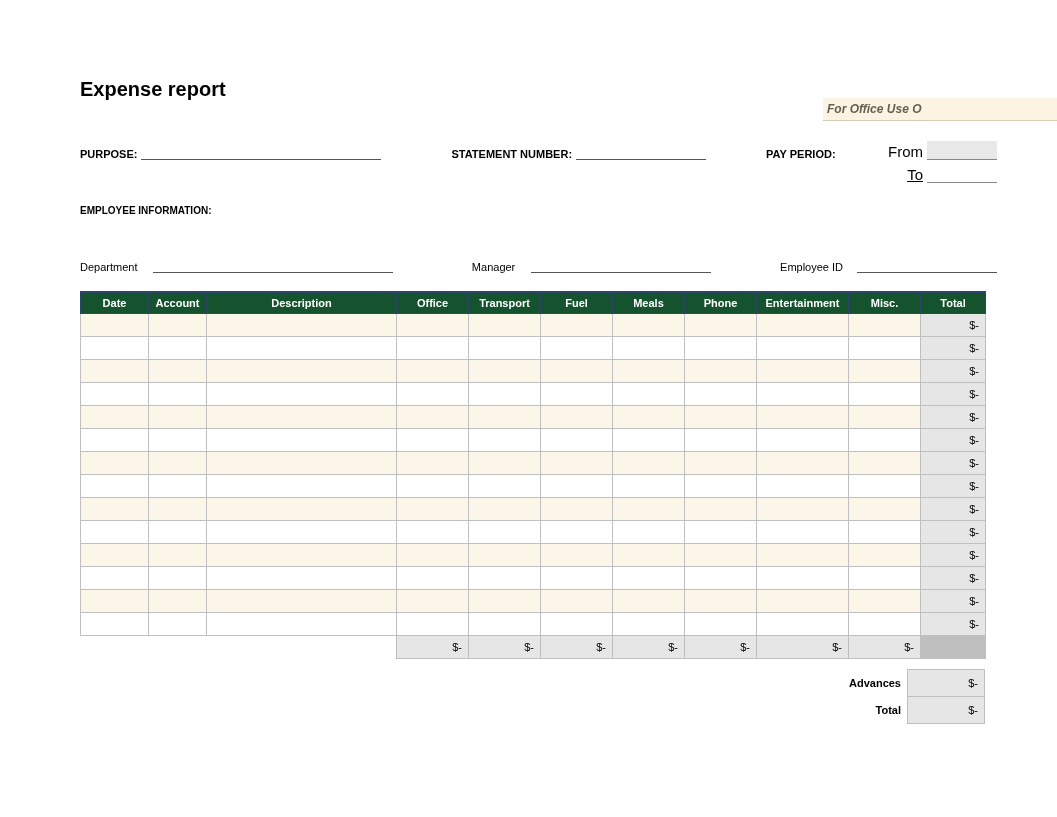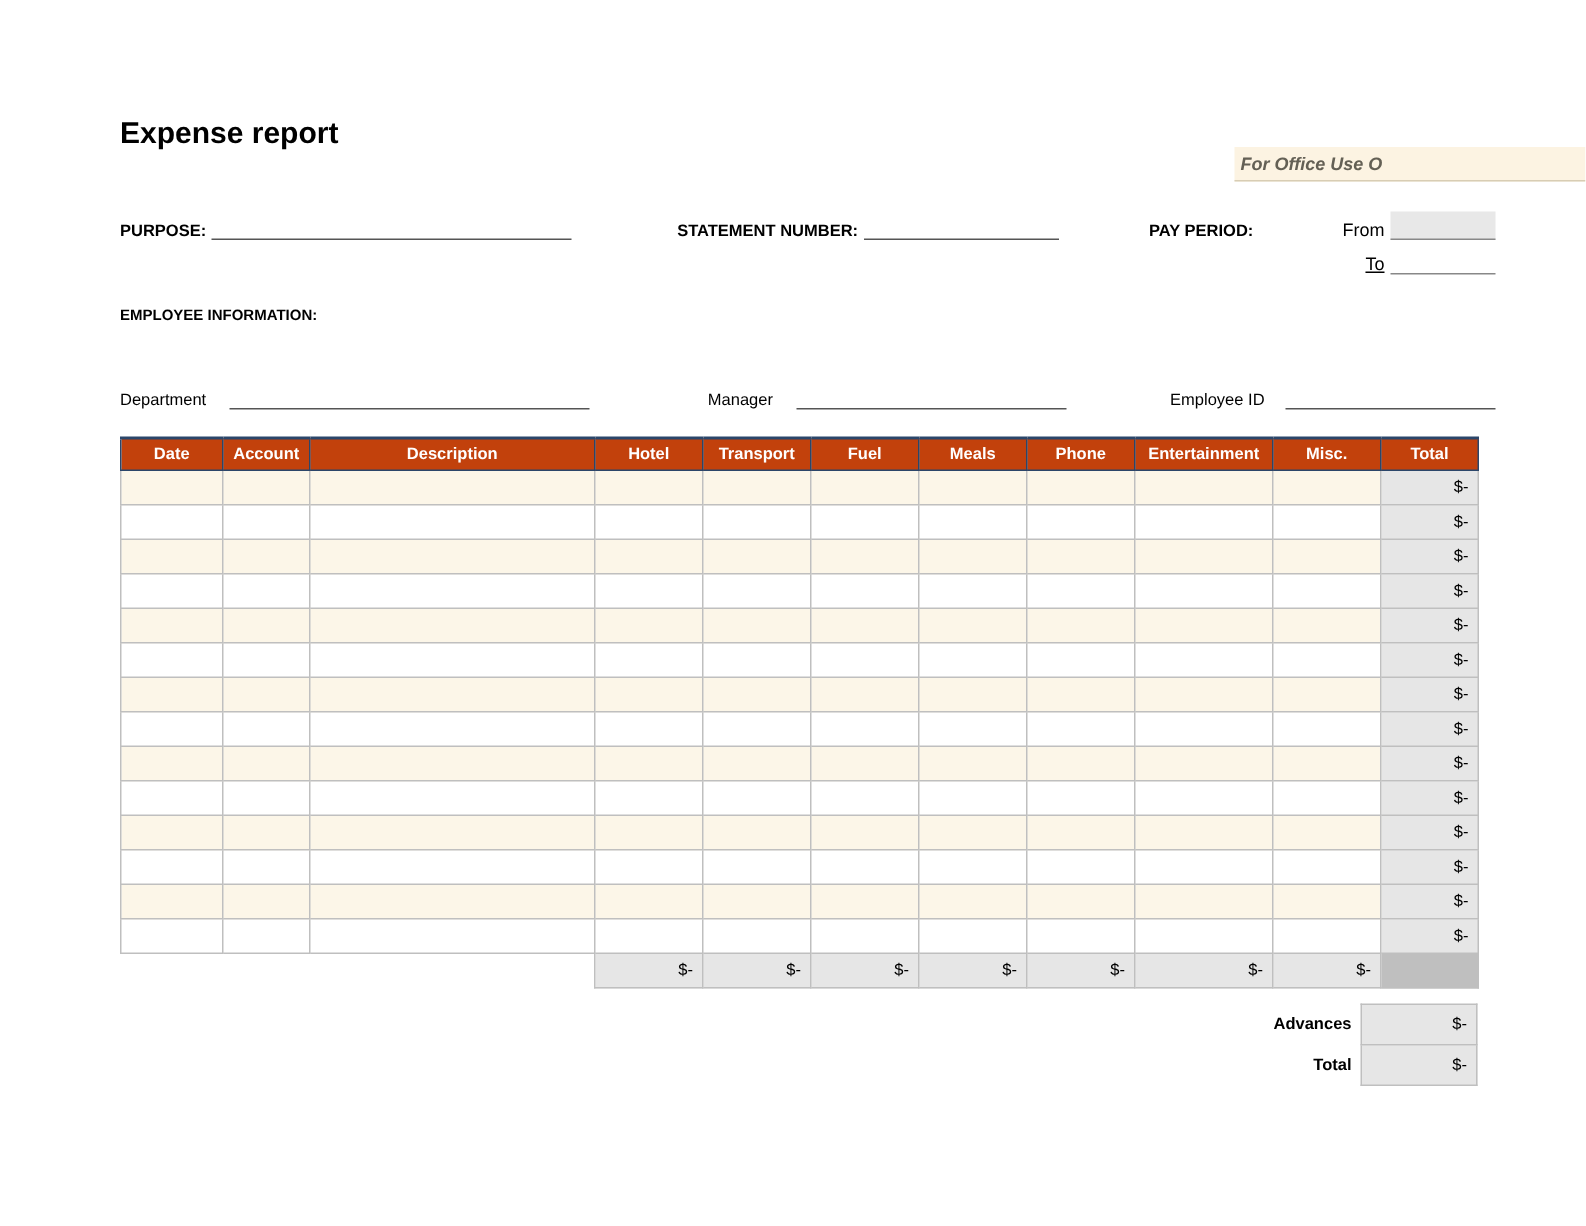--- a/index.html
+++ b/index.html
@@ -69,38 +69,38 @@
     display: flex;
     align-items: flex-end;
     justify-content: flex-end;
   }
   .pay-field {
     width: 70px;
     height: 18px;
     background: #e8e8e8;
     border-bottom: 1px solid #888;
   }
-  .pay-sub { font-size: 12px; margin-right: 4px; }
+  .pay-sub { font-size: 15px; margin-right: 4px; }
 
   .section-h {
     font-weight: bold;
     font-size: 10px;
     margin-top: 22px;
     margin-bottom: 6px;
   }
 
   
   table.expense {
     border-collapse: collapse;
     width: 905px;
     margin-top: 18px;
     table-layout: fixed;
   }
   table.expense th {
-    background: #c2410c;
+    background: #14532d;
     color: #fff;
     font-size: 11px;
     font-weight: bold;
     text-align: center;
     padding: 4px 2px;
     border: 1px solid #2b466a;
     border-top: 2px solid #2b466a;
   }
   table.expense td {
     height: 22px;
@@ -204,21 +204,21 @@
         <col class="col-amt">
         <col class="col-ent">
       <col class="col-amt">
         <col class="col-total">
     </colgroup>
     <thead>
       <tr id="header-row">
           <th>Date</th>
           <th>Account</th>
           <th>Description</th>
-          <th>Hotel</th>
+          <th>Office</th>
           <th>Transport</th>
           <th>Fuel</th>
           <th>Meals</th>
           <th>Phone</th>
           <th>Entertainment</th>
           <th>Misc.</th>
           <th>Total</th>
         </tr>
     </thead>
     <tbody id="expense-body">

